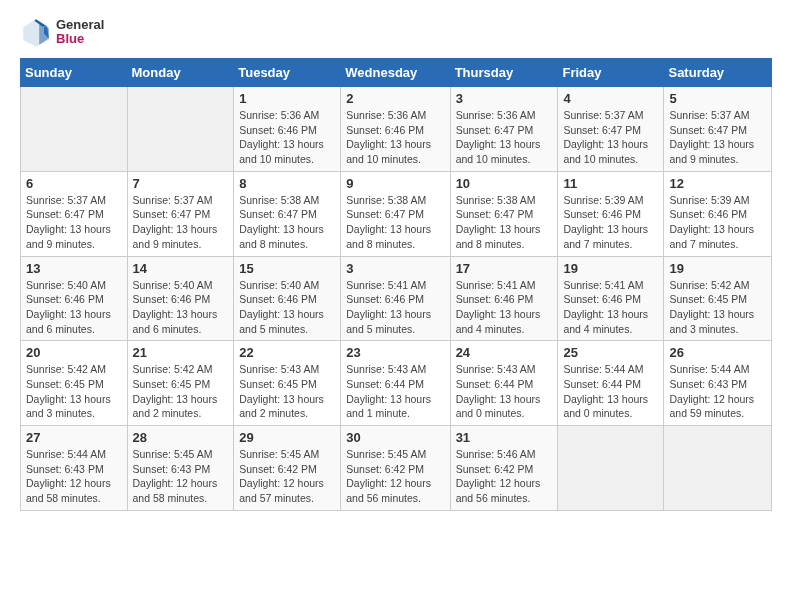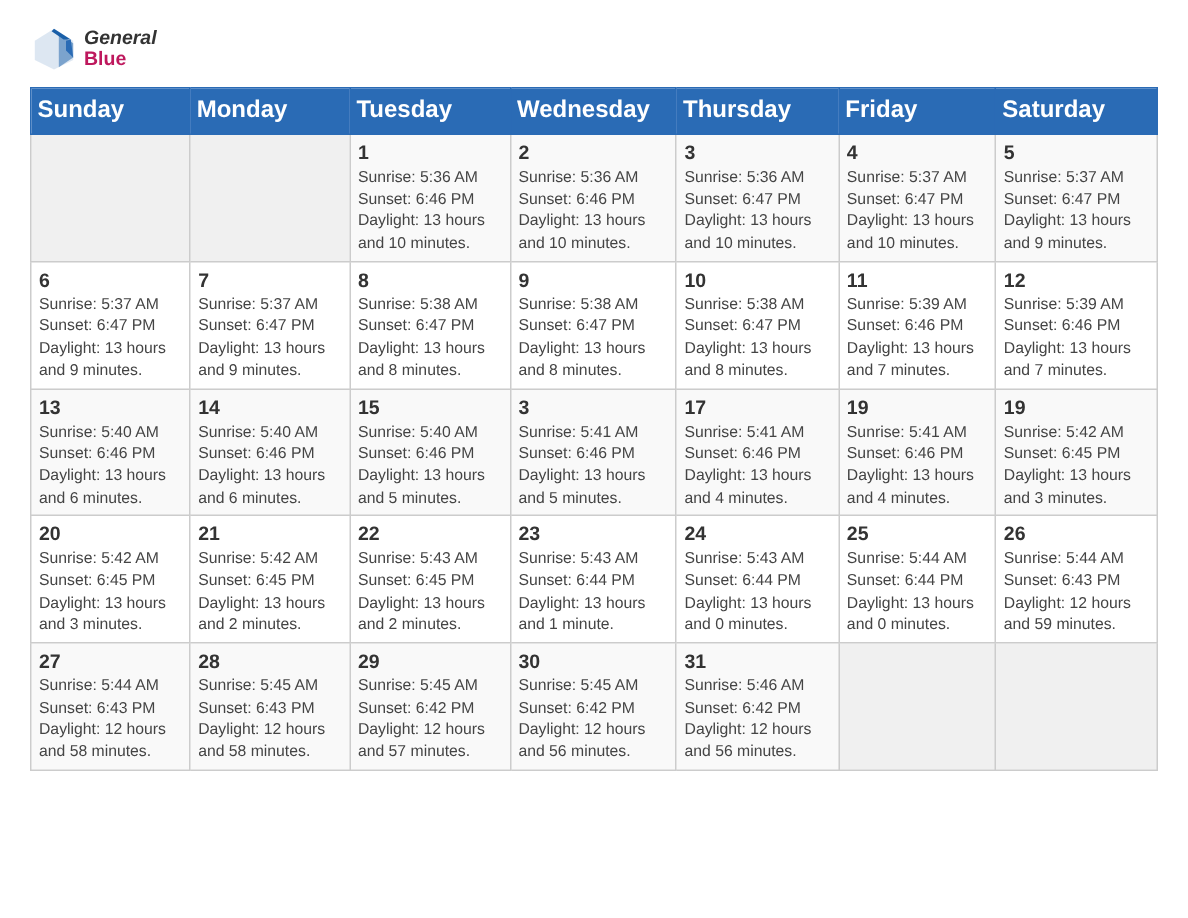--- a/index.html
+++ b/index.html
@@ -21,21 +21,21 @@
       align-items: center;
       gap: 4px;
     }
     .logo-text {
       display: flex;
       flex-direction: column;
       font-size: 13px;
       font-weight: bold;
       line-height: 1.1;
     }
-    .logo-text .general { color: #333; font-style: italic; }
+    .logo-text .general { color: #333; }
     .logo-text .blue { color: #be185d; }
     .logo-icon {
       width: 32px;
       height: 32px;
     }
     .title-area {
       text-align: right;
     }
     .main-title {
       font-size: 36px;
@@ -50,21 +50,21 @@
       width: 100%;
       border-collapse: collapse;
       font-size: 11px;
     }
     thead tr th {
       background-color: #2a6bb5;
       color: #fff;
       padding: 6px 4px;
       text-align: left;
       font-weight: bold;
-      font-size: 16px;
+      font-size: 13px;
       border: 1px solid #2a6bb5;
     }
     tbody tr td {
       border: 1px solid #ccc;
       vertical-align: top;
       padding: 4px 5px;
       width: 113px;
       min-height: 80px;
       background: #fff;
     }

